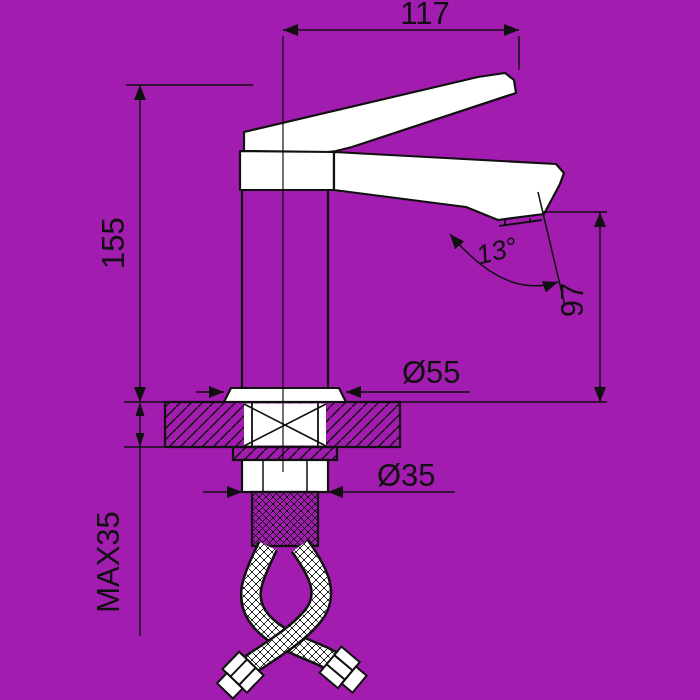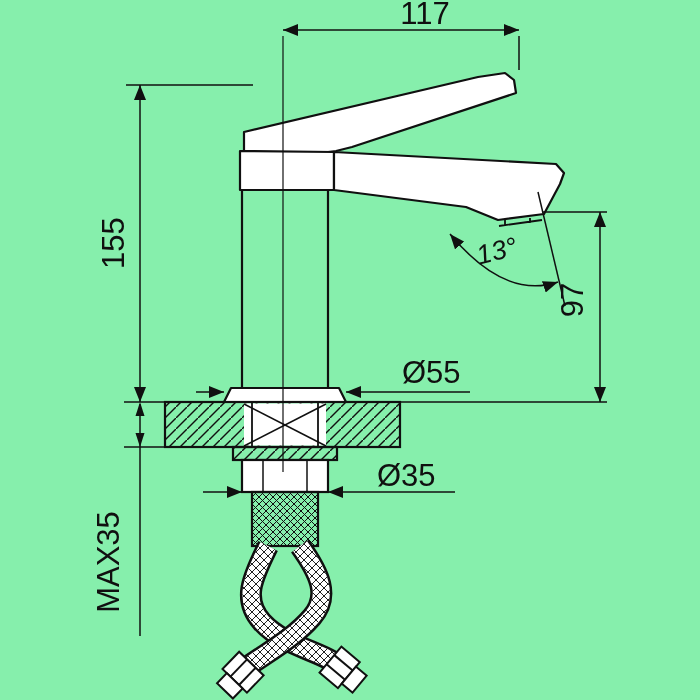--- a/index.html
+++ b/index.html
@@ -1,16 +1,16 @@
 <!DOCTYPE html>
 <html><head>
 <meta charset="utf-8">
 <style>
   html,body{margin:0;padding:0;background:#ffffff;}
-  .canvas{position:relative;width:700px;height:700px;background:#86efac;overflow:hidden;}
+  .canvas{position:relative;width:700px;height:700px;background:#a21caf;overflow:hidden;}
   svg text{font-family:"Liberation Sans","DejaVu Sans",sans-serif;fill:#101010;}
   .dim{font-size:31px;}
   .dim-angle{font-size:27px;font-style:italic;}
 </style>
 </head>
 <body>
 
 <div class="canvas">
 <svg width="700" height="700" viewBox="0 0 700 700">
   <defs>

